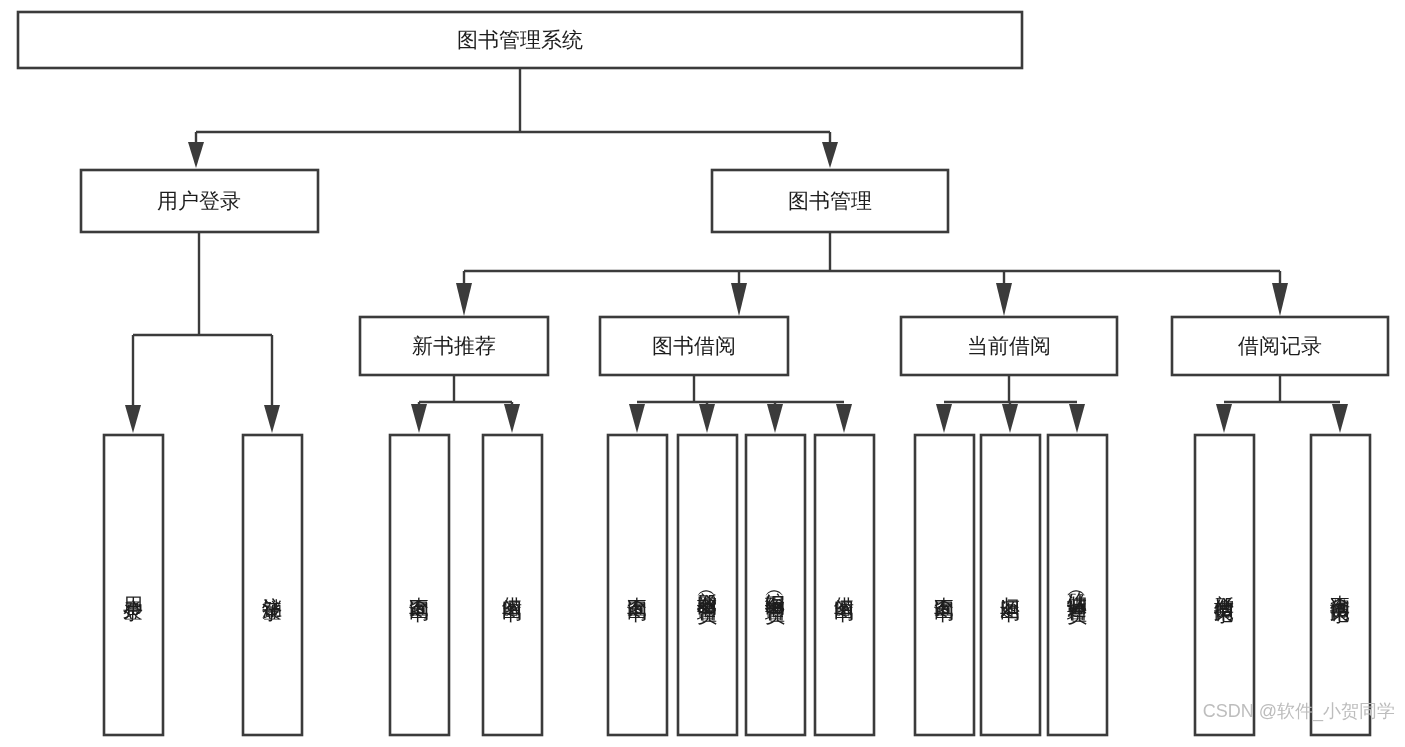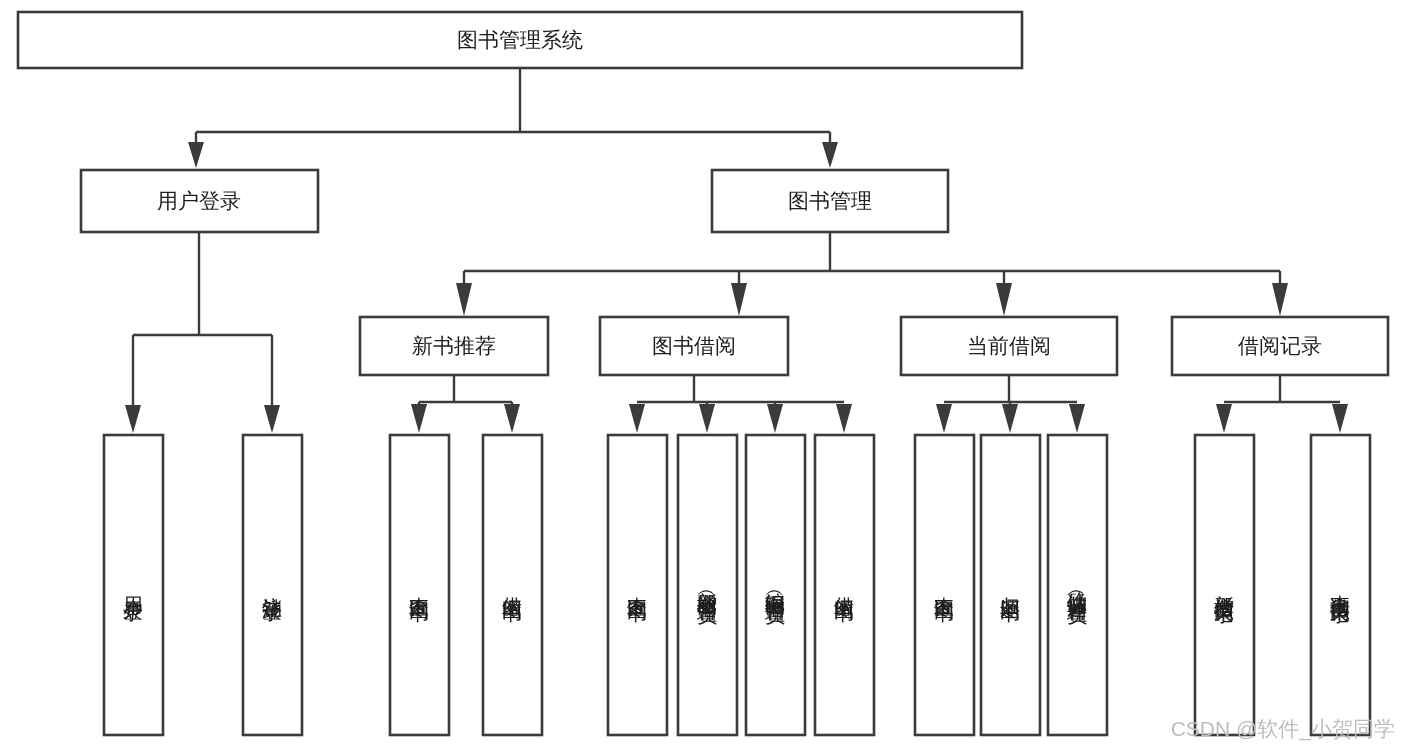--- a/index.html
+++ b/index.html
@@ -56,23 +56,23 @@
     font-family: "Liberation Sans", "DejaVu Sans", sans-serif;
     font-size: 20px;
     line-height: 1;
     color: #1d1d1d;
     letter-spacing: 2px;
     white-space: nowrap;
   }
   .watermark {
     position: absolute;
     right: 10px;
-    bottom: 4px;
-    font-family: "Liberation Sans", "DejaVu Sans", sans-serif;
-    font-size: 21px;
+    bottom: 24px;
+    font-family: "Liberation Sans", "DejaVu Sans", sans-serif;
+    font-size: 18px;
     color: #bdbdbd;
     white-space: nowrap;
     user-select: none;
   }
 </style>
 </head>
 <body>
 
 <div id="diagram">
 

